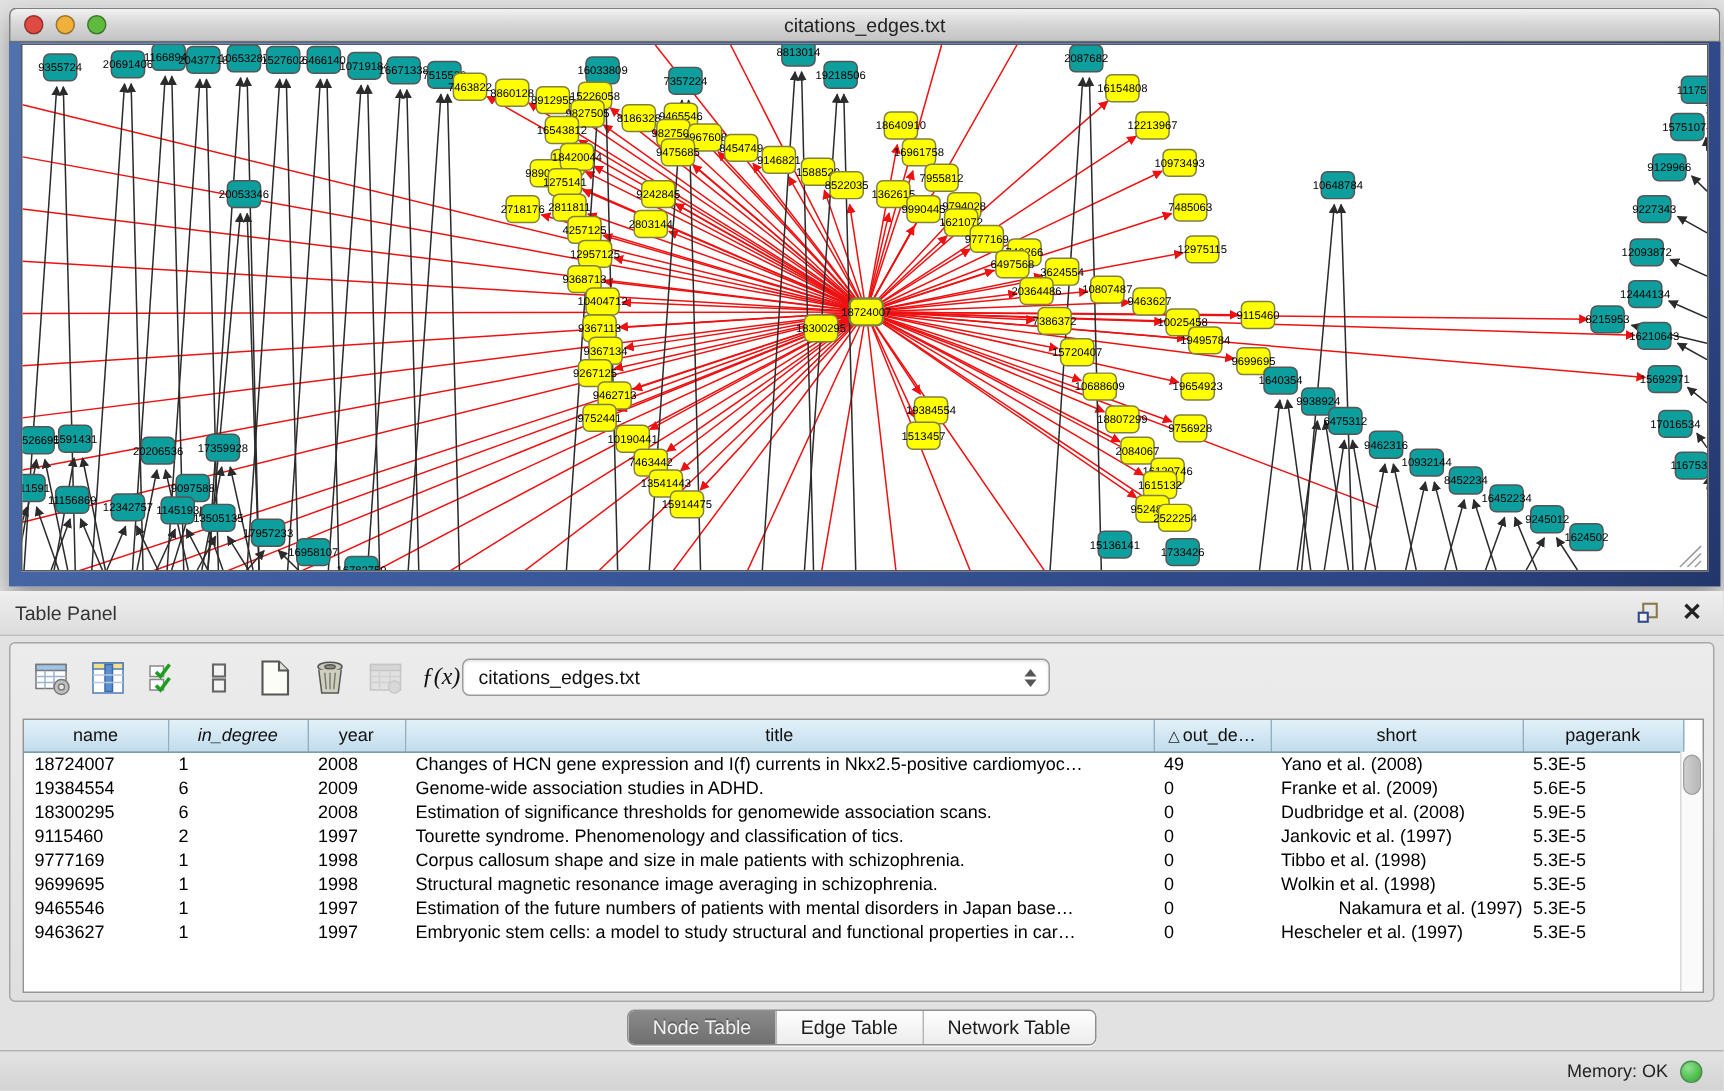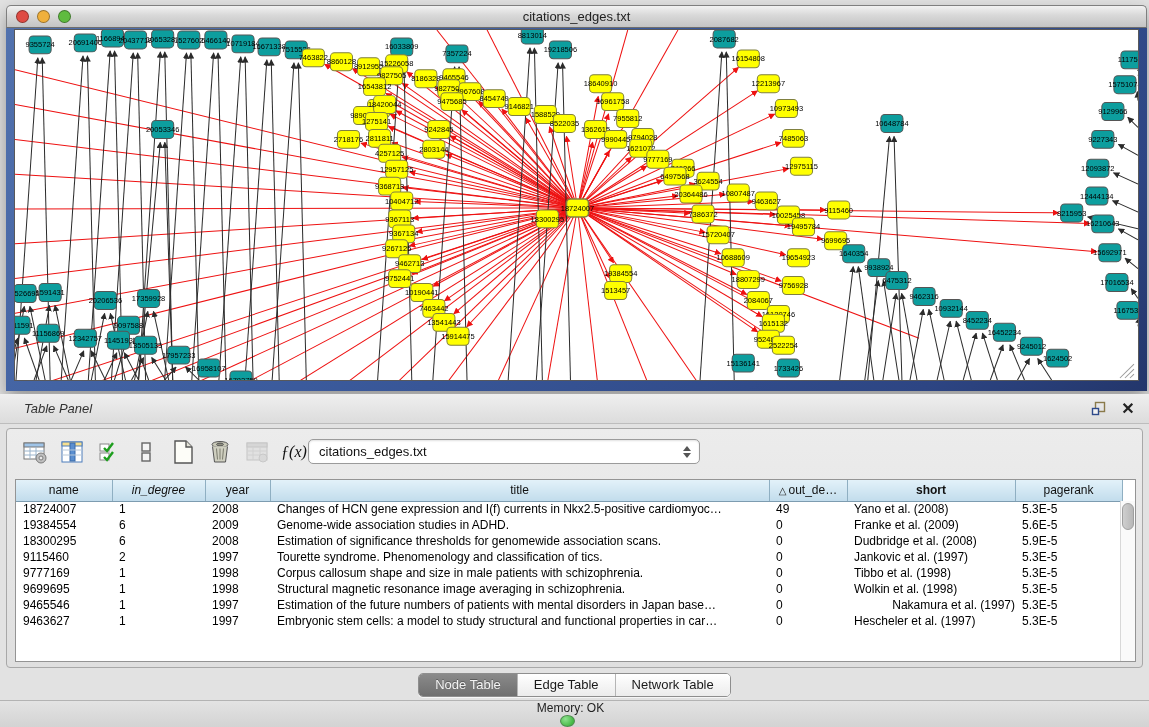--- a/index.html
+++ b/index.html
@@ -18,21 +18,21 @@
   .blue-frame { position:absolute; top:23px; bottom:0; left:0; right:0;
     background:linear-gradient(135deg,#5272ae,#3c5c9e 40%,#2d4583 85%,#23366b);
     padding:1px 8px 10px 8px; }
   .net-canvas-wrap { width:100%; height:100%; background:#fff; border:1px solid #58585a; position:relative; }
   .net-canvas-wrap svg { display:block; width:100%; height:100%; }
 
   
   .table-panel-header { position:absolute; left:0; top:394px; width:1149px; height:30px;
     background:linear-gradient(#efefef,#dcdcdc); border-bottom:1px solid #bdbdbd;
     display:flex; align-items:center; }
-  .table-panel-title { font-size:13px; color:#333; margin-left:24px;font-style:italic; }
+  .table-panel-title { font-size:13px; color:#333; margin-left:10px; }
   .panel-header-actions { margin-left:auto; display:flex; align-items:center; gap:12px; margin-right:12px; }
   .ph-btn { width:18px; height:16px; display:flex; align-items:center; justify-content:center; cursor:default; }
   .close-x { font-size:16px; font-weight:bold; color:#222; line-height:14px; }
 
   .inner-panel { position:absolute; left:6px; top:428px; width:1137px; height:240px;
     background:linear-gradient(#ececec,#dfdfdf); border:1px solid #a8a8a8; border-radius:4px; }
 
   .toolbar { position:absolute; left:14px; top:7px; height:32px; display:flex; align-items:center; gap:9px; }
   .tb-btn { width:28px; height:28px; display:flex; align-items:center; justify-content:center; border-radius:4px; }
   .tb-btn.disabled { opacity:.45; }
@@ -66,21 +66,21 @@
     background:#fdfdfd; box-shadow:0 1px 0 rgba(255,255,255,.7); }
   .seg { padding:3px 16px 4px; font-size:13px; color:#1a1a1a; border-right:1px solid #b5b5b5;
     background:linear-gradient(#ffffff,#ececec); }
   .seg:last-child { border-right:none; }
   .seg.selected { background:linear-gradient(#8a8a8a,#6f6f6f); color:#f3f3f3;
     text-shadow:0 -1px 0 rgba(0,0,0,.3); }
 
   
   .status-bar { position:absolute; left:0; top:700px; width:1149px; height:27px;
     background:linear-gradient(#e3e3e3,#d3d3d3); border-top:1px solid #b3b3b3;
-    display:flex; align-items:center; justify-content:flex-end;flex-direction:column; }
+    display:flex; align-items:center; justify-content:flex-end; }
   .mem-label { font-size:12px; color:#222; margin-right:8px; }
   .mem-dot { width:15px; height:15px; border-radius:50%; margin-right:14px;
     background:radial-gradient(circle at 35% 30%,#8fe28f,#46b946 70%);
     border:1px solid #4e8a4e; }
 </style>
 </head>
 <body>
 
 <div class="net-window">
   <div class="titlebar">
@@ -888,21 +888,21 @@
 
   <div class="grid-wrap">
     <table class="grid" id="grid">
       <thead id="gridHead">
           <tr>
             <th style="width: 96px;">name</th>
             <th style="width: 93px; font-style: italic;">in_degree</th>
             <th style="width: 65px;">year</th>
             <th style="width: 499px;">title</th>
             <th style="width: 78px;"><span class="sort-tri">△</span>out_de…</th>
-            <th style="width: 168px; font-weight: bold;">short</th>
+            <th style="width: 168px;">short</th>
             <th style="width: 107px;">pagerank</th>
           </tr>
         </thead>
       <tbody id="gridBody">
           <tr>
             <td style="width: 96px;">18724007</td>
             <td style="width: 93px;">1</td>
             <td style="width: 65px;">2008</td>
             <td style="width: 499px;">Changes of HCN gene expression and I(f) currents in Nkx2.5-positive cardiomyoc…</td>
             <td style="width: 78px;">49</td>

